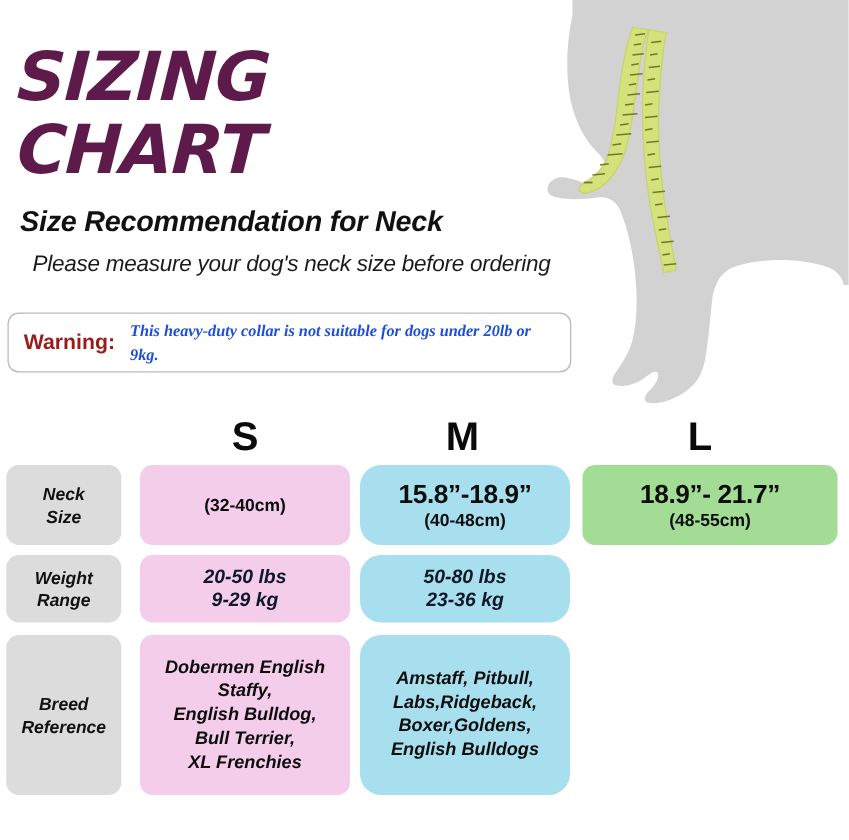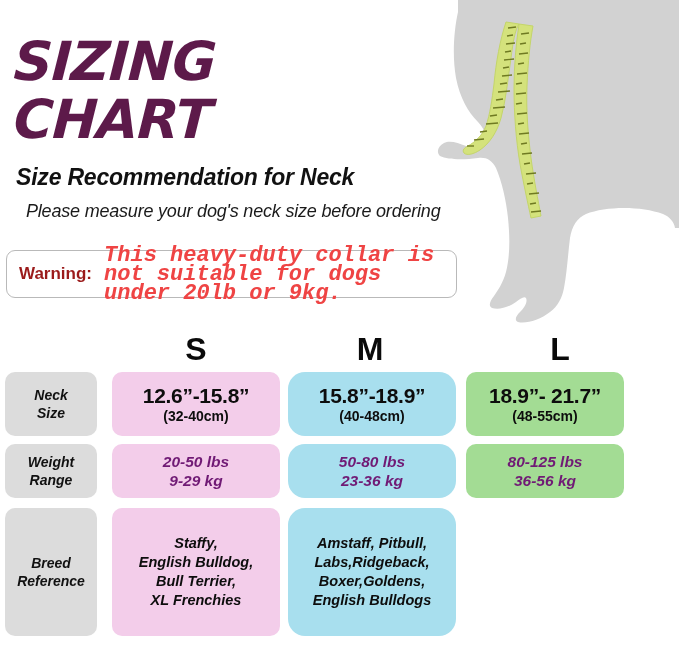--- a/index.html
+++ b/index.html
@@ -83,26 +83,26 @@
   }
   #warning-label {
     font-family: "Liberation Sans", sans-serif;
     font-weight: bold;
     font-size: 17px;
     color: #9b1b1b;
     white-space: nowrap;
     margin-right: 12px;
   }
   #warning-text {
-    font-family: Liberation Mono, monospace;
-    font-weight: bold;
-    font-style: italic;
-    font-size: 22px;
+    font-family: Liberation Serif, serif;
+    font-weight: bold;
+    font-style: italic;
+    font-size: 13px;
     line-height: 19px;
-    color: #ef4444;
+    color: #1d4ed8;
   }
 
   
   #size-header-row {
     position: absolute;
     top: 331px;
     left: 0;
     width: 679px;
     height: 34px;
     z-index: 2;
@@ -153,21 +153,21 @@
     background: #dcdcdc;
     font-family: "Liberation Sans", sans-serif;
     font-weight: bold;
     font-style: italic;
     font-size: 14px;
     line-height: 18px;
     color: #111111;
   }
   .cell-s { left: 112px; width: 168px; background: #f3cdea; }
   .cell-m { left: 288px; width: 168px; background: #a8dfee; border-radius: 17px; }
-  .cell-l { left: 466px; width: 158px; background: #a3dc94; }
+  .cell-l { left: 466px; width: 204px; background: #a3dc94; }
 
   
   #row-neck .cell { top: 4px; height: 64px; }
   .neck-main {
     font-family: "Liberation Sans", sans-serif;
     font-weight: bold;
     font-size: 21px;
     line-height: 24px;
     color: #0d0d0d;
     letter-spacing: -0.3px;
@@ -181,21 +181,21 @@
   }
 
   
   #row-weight .cell { top: 4px; height: 54px; }
   .weight-line {
     font-family: "Liberation Sans", sans-serif;
     font-weight: bold;
     font-style: italic;
     font-size: 15.5px;
     line-height: 19px;
-    color: #701a75;
+    color: #0f172a;
   }
 
   
   #row-breed .cell { top: 6px; height: 128px; }
   .breed-line {
     font-family: "Liberation Sans", sans-serif;
     font-weight: bold;
     font-style: italic;
     font-size: 14.5px;
     line-height: 19px;
@@ -319,21 +319,20 @@
 </div>
 
 <div id="sizing-table">
 
   <div class="table-row" id="row-neck">
     <div class="cell cell-label">
       <span>Neck</span>
       <span>Size</span>
     </div>
     <div class="cell cell-s">
-      <span class="neck-main">12.6”-15.8”</span>
       <span class="neck-sub">(32-40cm)</span>
     </div>
     <div class="cell cell-m">
       <span class="neck-main">15.8”-18.9”</span>
       <span class="neck-sub">(40-48cm)</span>
     </div>
     <div class="cell cell-l">
       <span class="neck-main">18.9”- 21.7”</span>
       <span class="neck-sub">(48-55cm)</span>
     </div>
@@ -345,32 +344,29 @@
       <span>Range</span>
     </div>
     <div class="cell cell-s">
       <span class="weight-line">20-50 lbs</span>
       <span class="weight-line">9-29 kg</span>
     </div>
     <div class="cell cell-m">
       <span class="weight-line">50-80 lbs</span>
       <span class="weight-line">23-36 kg</span>
     </div>
-    <div class="cell cell-l">
-      <span class="weight-line">80-125 lbs</span>
-      <span class="weight-line">36-56 kg</span>
-    </div>
   </div>
 
   <div class="table-row" id="row-breed">
     <div class="cell cell-label">
       <span>Breed</span>
       <span>Reference</span>
     </div>
     <div class="cell cell-s">
+      <span class="breed-line">Dobermen English</span>
       <span class="breed-line">Staffy,</span>
       <span class="breed-line">English Bulldog,</span>
       <span class="breed-line">Bull Terrier,</span>
       <span class="breed-line">XL Frenchies</span>
     </div>
     <div class="cell cell-m">
       <span class="breed-line">Amstaff, Pitbull,</span>
       <span class="breed-line">Labs,Ridgeback,</span>
       <span class="breed-line">Boxer,Goldens,</span>
       <span class="breed-line">English Bulldogs</span>

